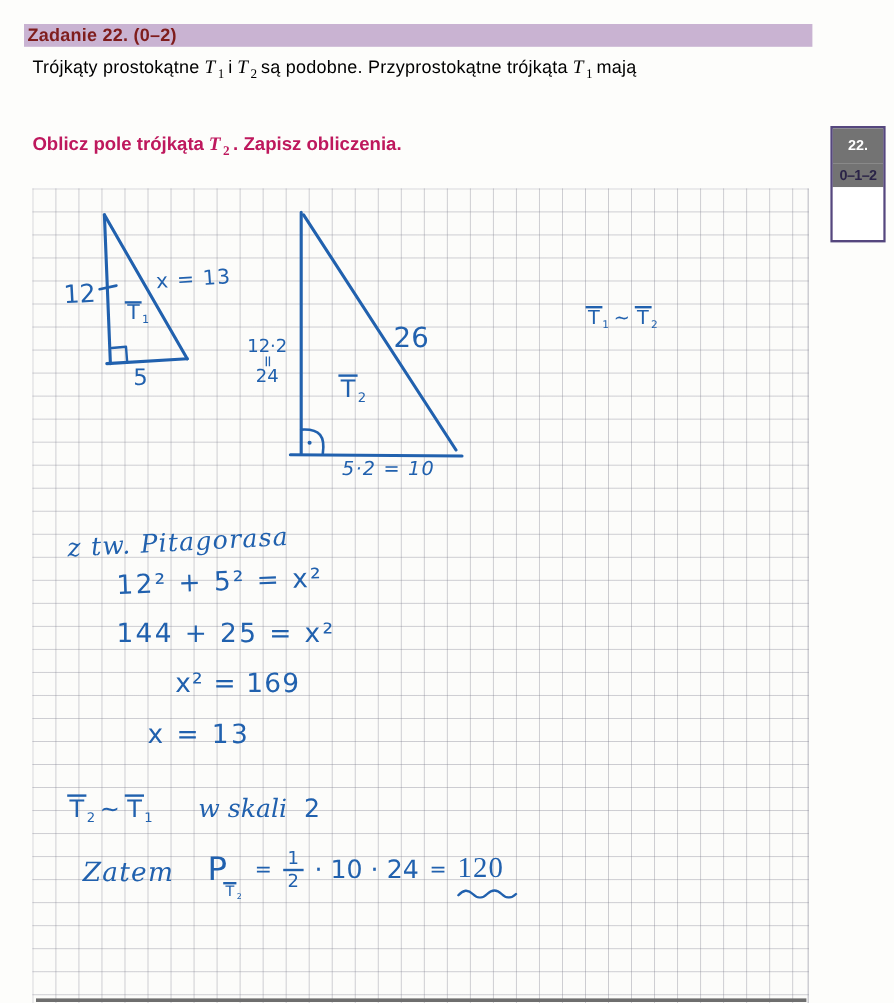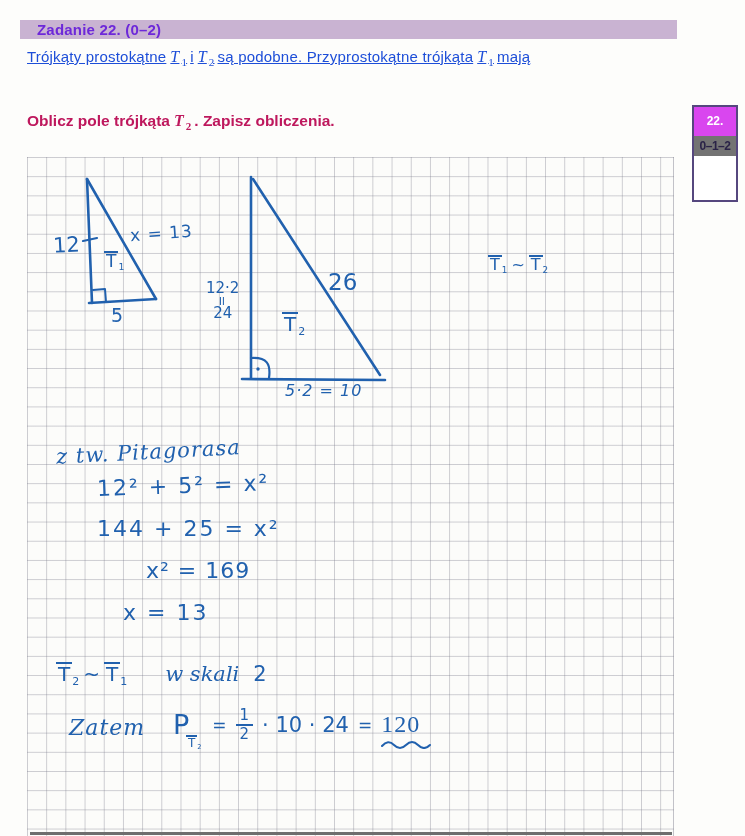--- a/index.html
+++ b/index.html
@@ -2,38 +2,38 @@
 <html><head>
 <meta charset="utf-8">
 <style>
   html,body{margin:0;padding:0;}
   body{width:745px;height:836px;background:#fdfdfb;position:relative;overflow:hidden;
        font-family:"Liberation Sans",sans-serif;}
   .page{position:absolute;inset:0;}
 
   
   .task-bar{position:absolute;left:20px;top:20px;width:657px;height:19px;background:#c9b3d2;}
-  .task-bar span{display:block;padding-left:17px;font:bold 15px/19px "Liberation Sans",sans-serif;
-                 color:#6d28d9;letter-spacing:.2px;}
+  .task-bar span{display:block;padding-left:3px;font:bold 15px/19px "Liberation Sans",sans-serif;
+                 color:#7f1d1d;letter-spacing:.2px;}
   .pline{position:absolute;left:27px;white-space:nowrap;font:15px "Liberation Sans",sans-serif;
-         color:#1d4ed8;letter-spacing:.2px;text-decoration:underline;}
+         color:#000000;letter-spacing:.2px;}
   .pline1{top:48px;}
   .pline2{top:74px;}
   .instruction{position:absolute;left:27px;top:112px;white-space:nowrap;
                font:bold 15.5px "Liberation Sans",sans-serif;color:#be185d;}
   .mt{font-family:"Liberation Serif",serif;font-style:italic;font-size:16px;margin:0 2px 0 4px;}
   .mtb{font-weight:bold;}
   .msub{font-family:"Liberation Serif",serif;font-style:normal;font-size:11px;
         vertical-align:-4px;margin-right:3px;}
   .msubb{font-weight:bold;}
   .num{font-family:"Liberation Serif",serif;font-size:16px;margin:0 3px;}
 
   
   .score-box{position:absolute;left:692px;top:105px;width:42px;border:2px solid #55477e;background:#fff;}
-  .sb-head{height:29px;background:#d946ef;color:#fff;text-align:center;
+  .sb-head{height:29px;background:#737373;color:#fff;text-align:center;
            font:bold 12px/29px "Liberation Sans",sans-serif;}
   .sb-scale{height:20px;background:#737373;color:#2a2347;text-align:center;
             font:bold 12px/20px "Liberation Sans",sans-serif;letter-spacing:-.5px;}
   .sb-empty{height:44px;background:#fff;}
 
   
   .grid{position:absolute;left:27px;top:157px;width:646px;height:679px;background:#fcfcfa;
         background-image:
           linear-gradient(to right, rgba(125,125,140,.38) 1px, transparent 1px),
           linear-gradient(to bottom, rgba(125,125,140,.38) 1px, transparent 1px);

